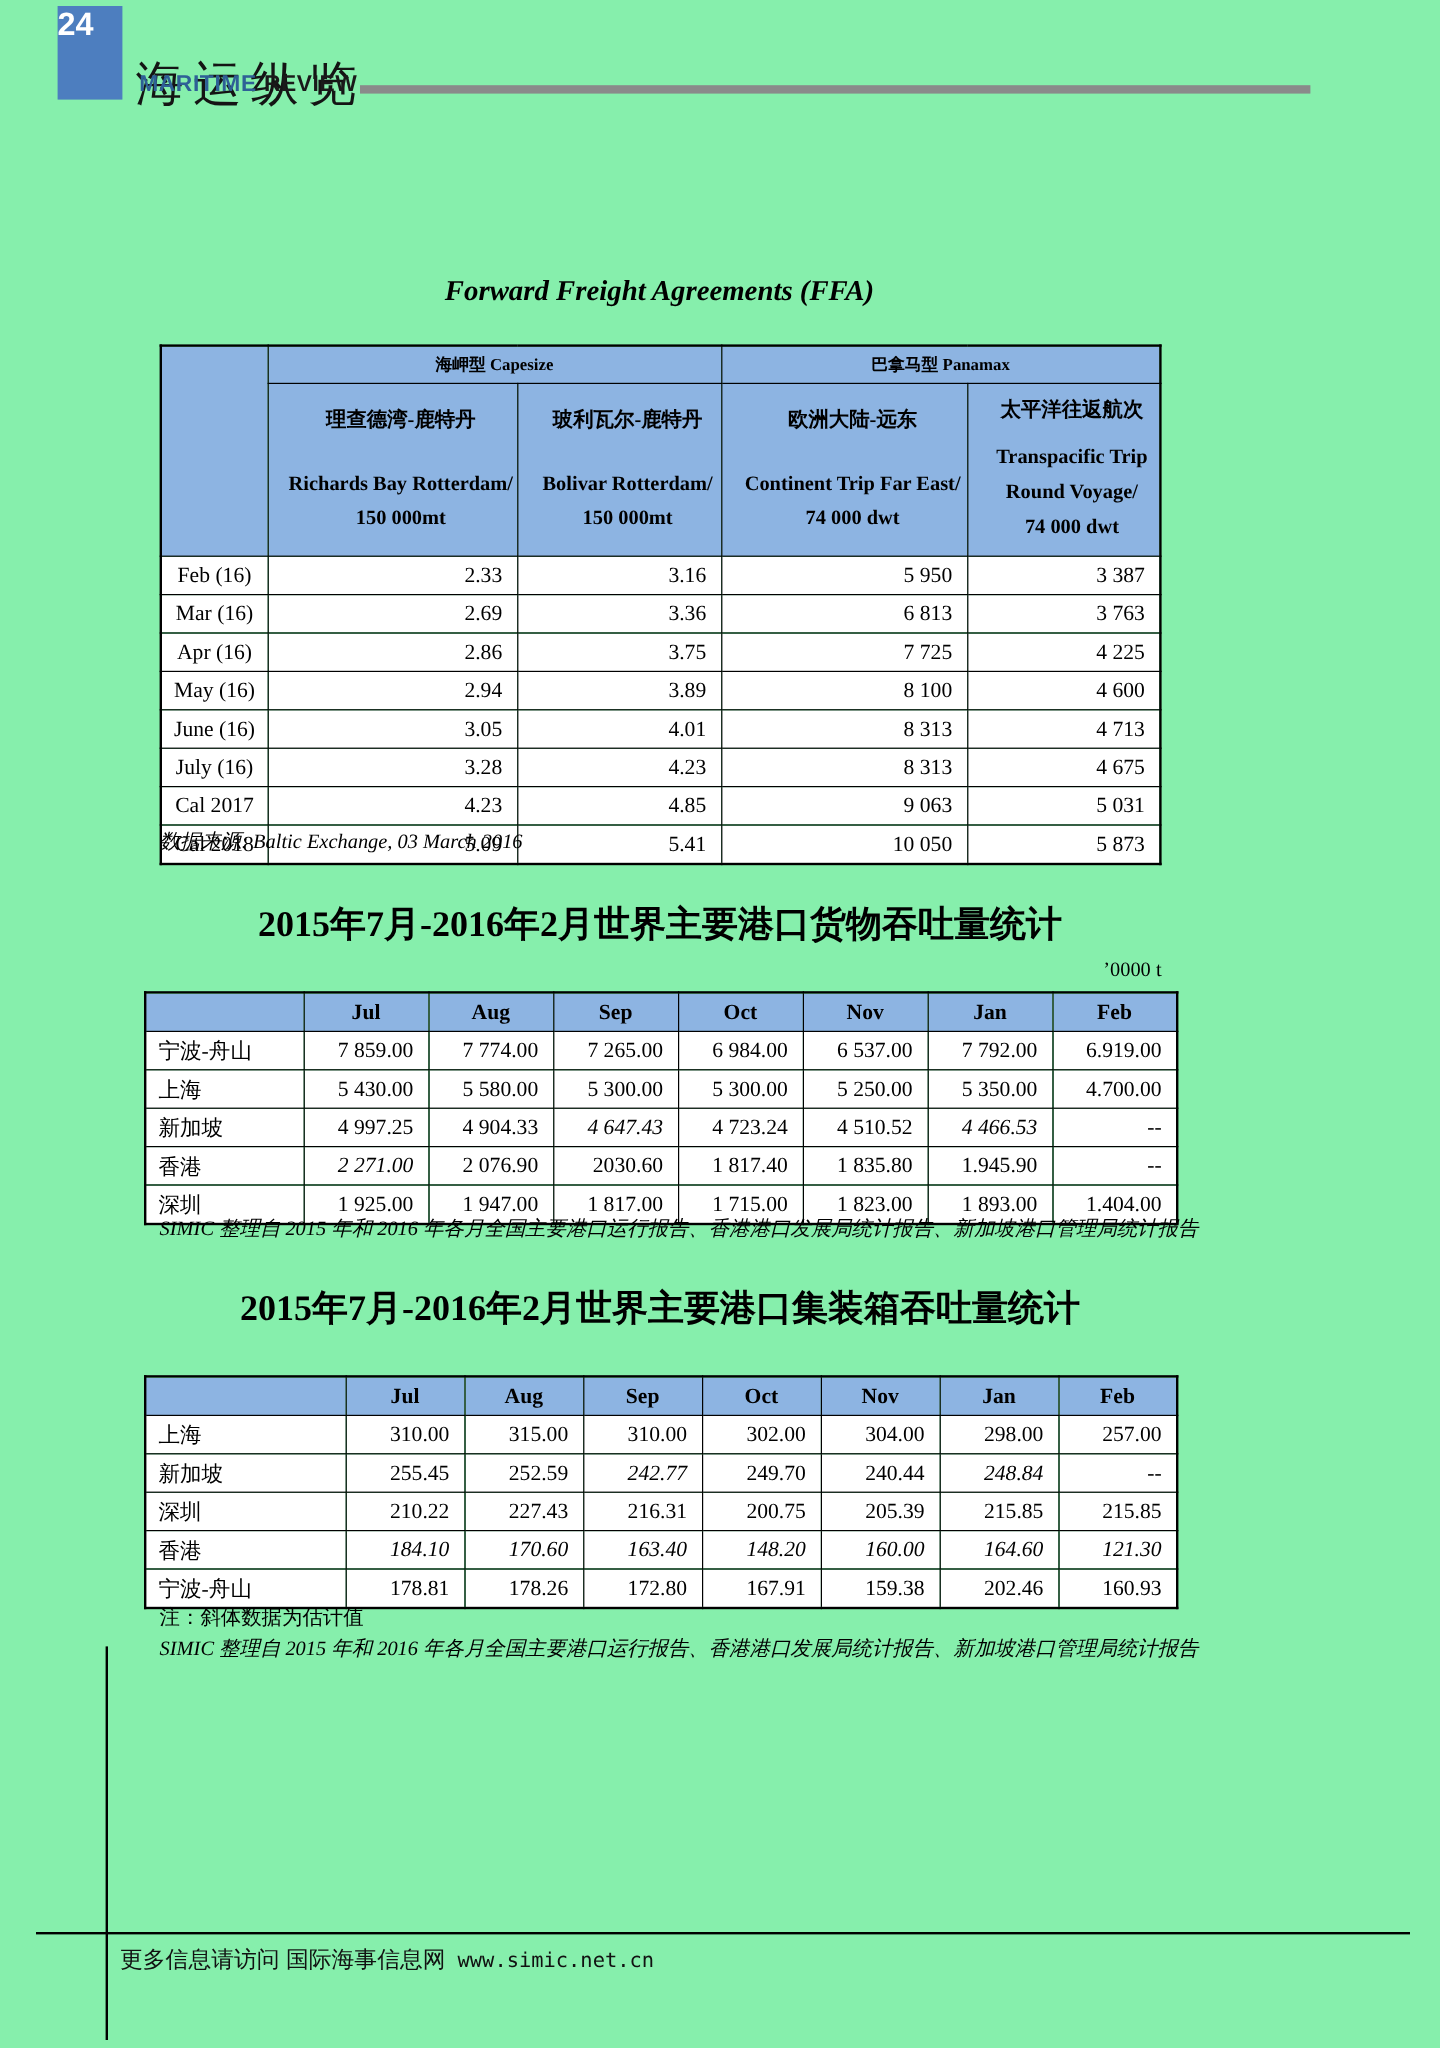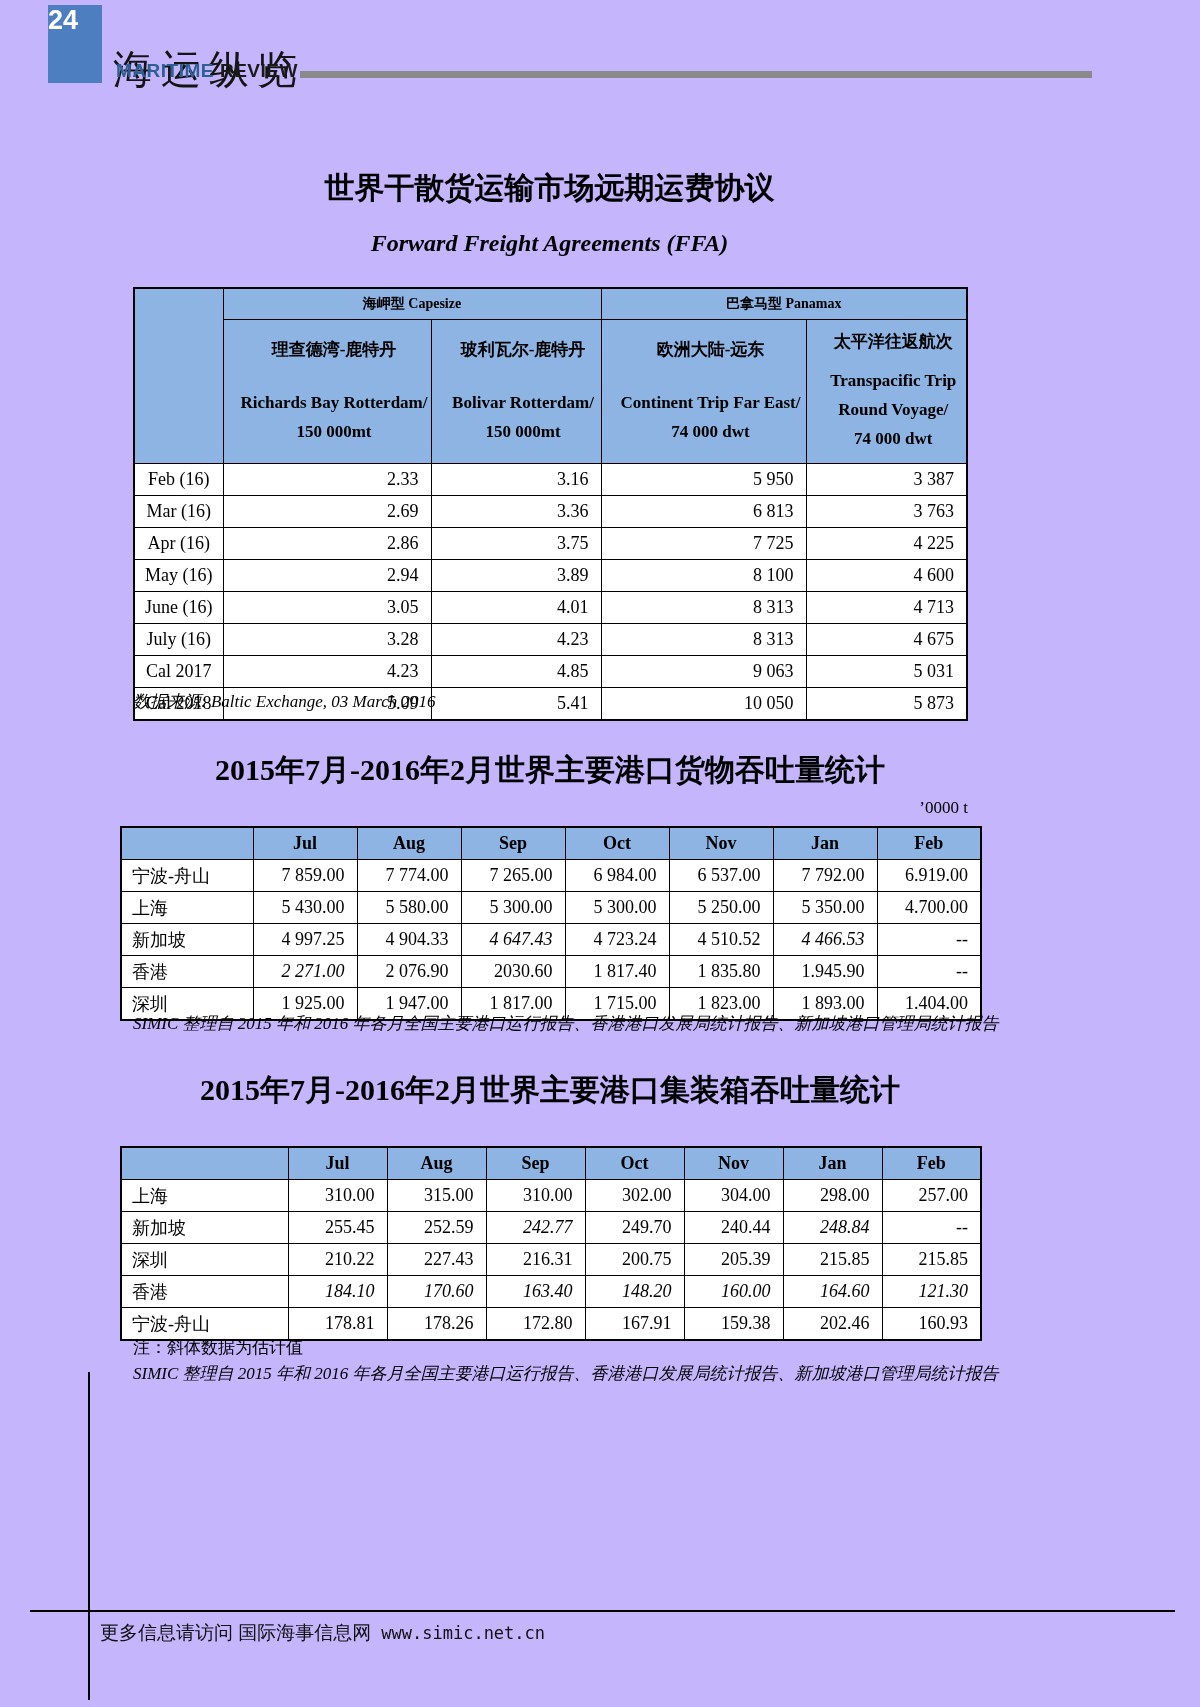--- a/index.html
+++ b/index.html
@@ -1,16 +1,16 @@
 <!DOCTYPE html>
 <html><head>
 <meta charset="utf-8">
 <style>
   html,body{margin:0;padding:0;background:#fff;}
-  .page{position:relative;width:1200px;height:1707px;background:#c4b5fd;overflow:hidden;
+  .page{position:relative;width:1200px;height:1707px;background:#86efac;overflow:hidden;
         font-family:"Liberation Serif","DejaVu Serif",serif;color:#000;}
 
   
   .pagenum-box{position:absolute;left:48px;top:5px;width:54px;height:78px;background:#4d7ebf;
 Extension               display:flex;align-items:center;justify-content:center;
                font-family:"Liberation Sans",sans-serif;font-weight:bold;font-size:27px;color:#fff;}
   .brand-cn{position:absolute;left:113px;top:10px;font-size:40px;letter-spacing:8px;color:#141414;margin-top:32px;}
   .brand-en{position:absolute;left:116px;top:60px;font-family:"Liberation Sans",sans-serif;
             font-weight:bold;font-size:19px;letter-spacing:0.5px;}
   .brand-en .blue{color:#2e6096;}
@@ -58,21 +58,20 @@
 
   <div class="pagenum-box">
     <span>24</span>
   </div>
   <div class="brand-cn">海运纵览</div>
   <div class="brand-en">
     <span class="blue">MARITIME</span><span class="black">REVIEW</span>
   </div>
   <div class="gray-bar"></div>
 
-  <div class="sec-title" style="left:133px;top:168px;width:833px;">世界干散货运输市场远期运费协议</div>
   <div class="sec-sub" style="left:133px;top:230px;width:833px;">Forward Freight Agreements (FFA)</div>
 
   <table class="t ffa" style="left:133px;top:287px;width:833px;">
     <colgroup>
       <col style="width:89px">
         <col style="width:208px">
         <col style="width:170px">
         <col style="width:205px">
         <col style="width:161px">
     </colgroup>

